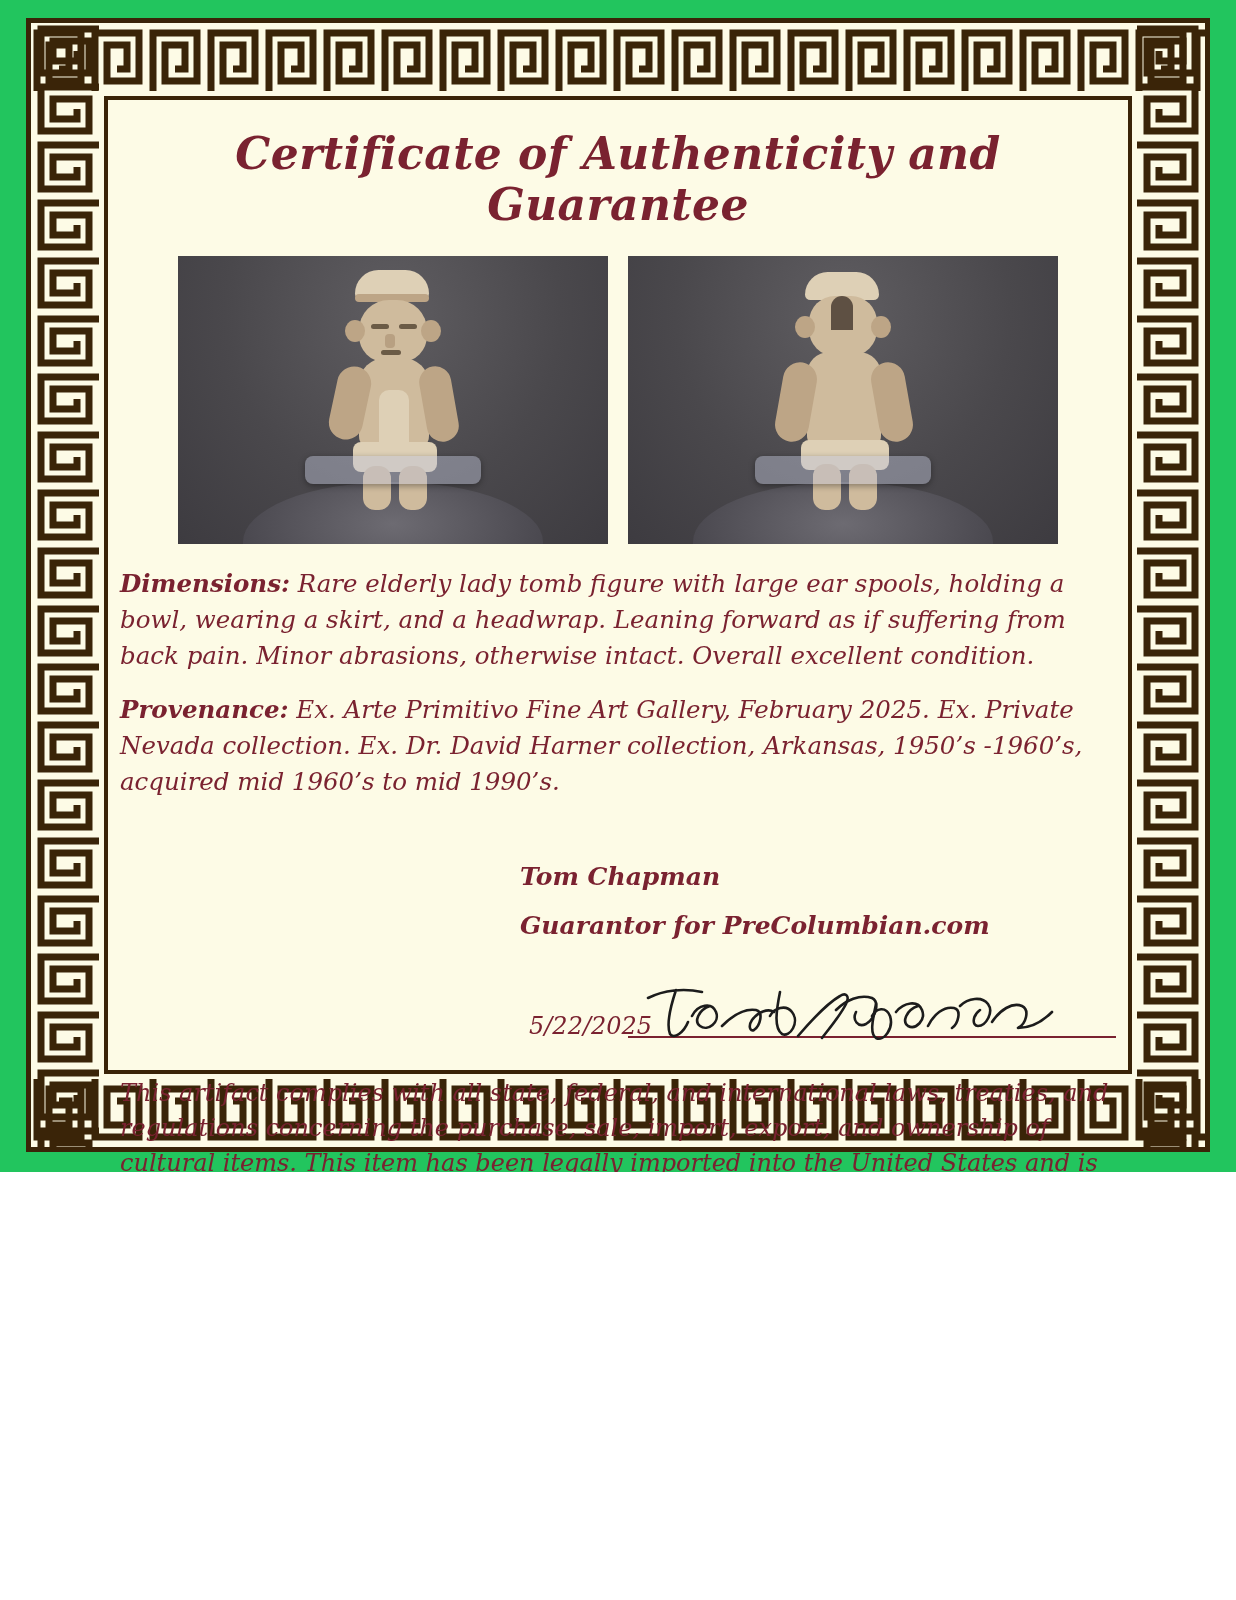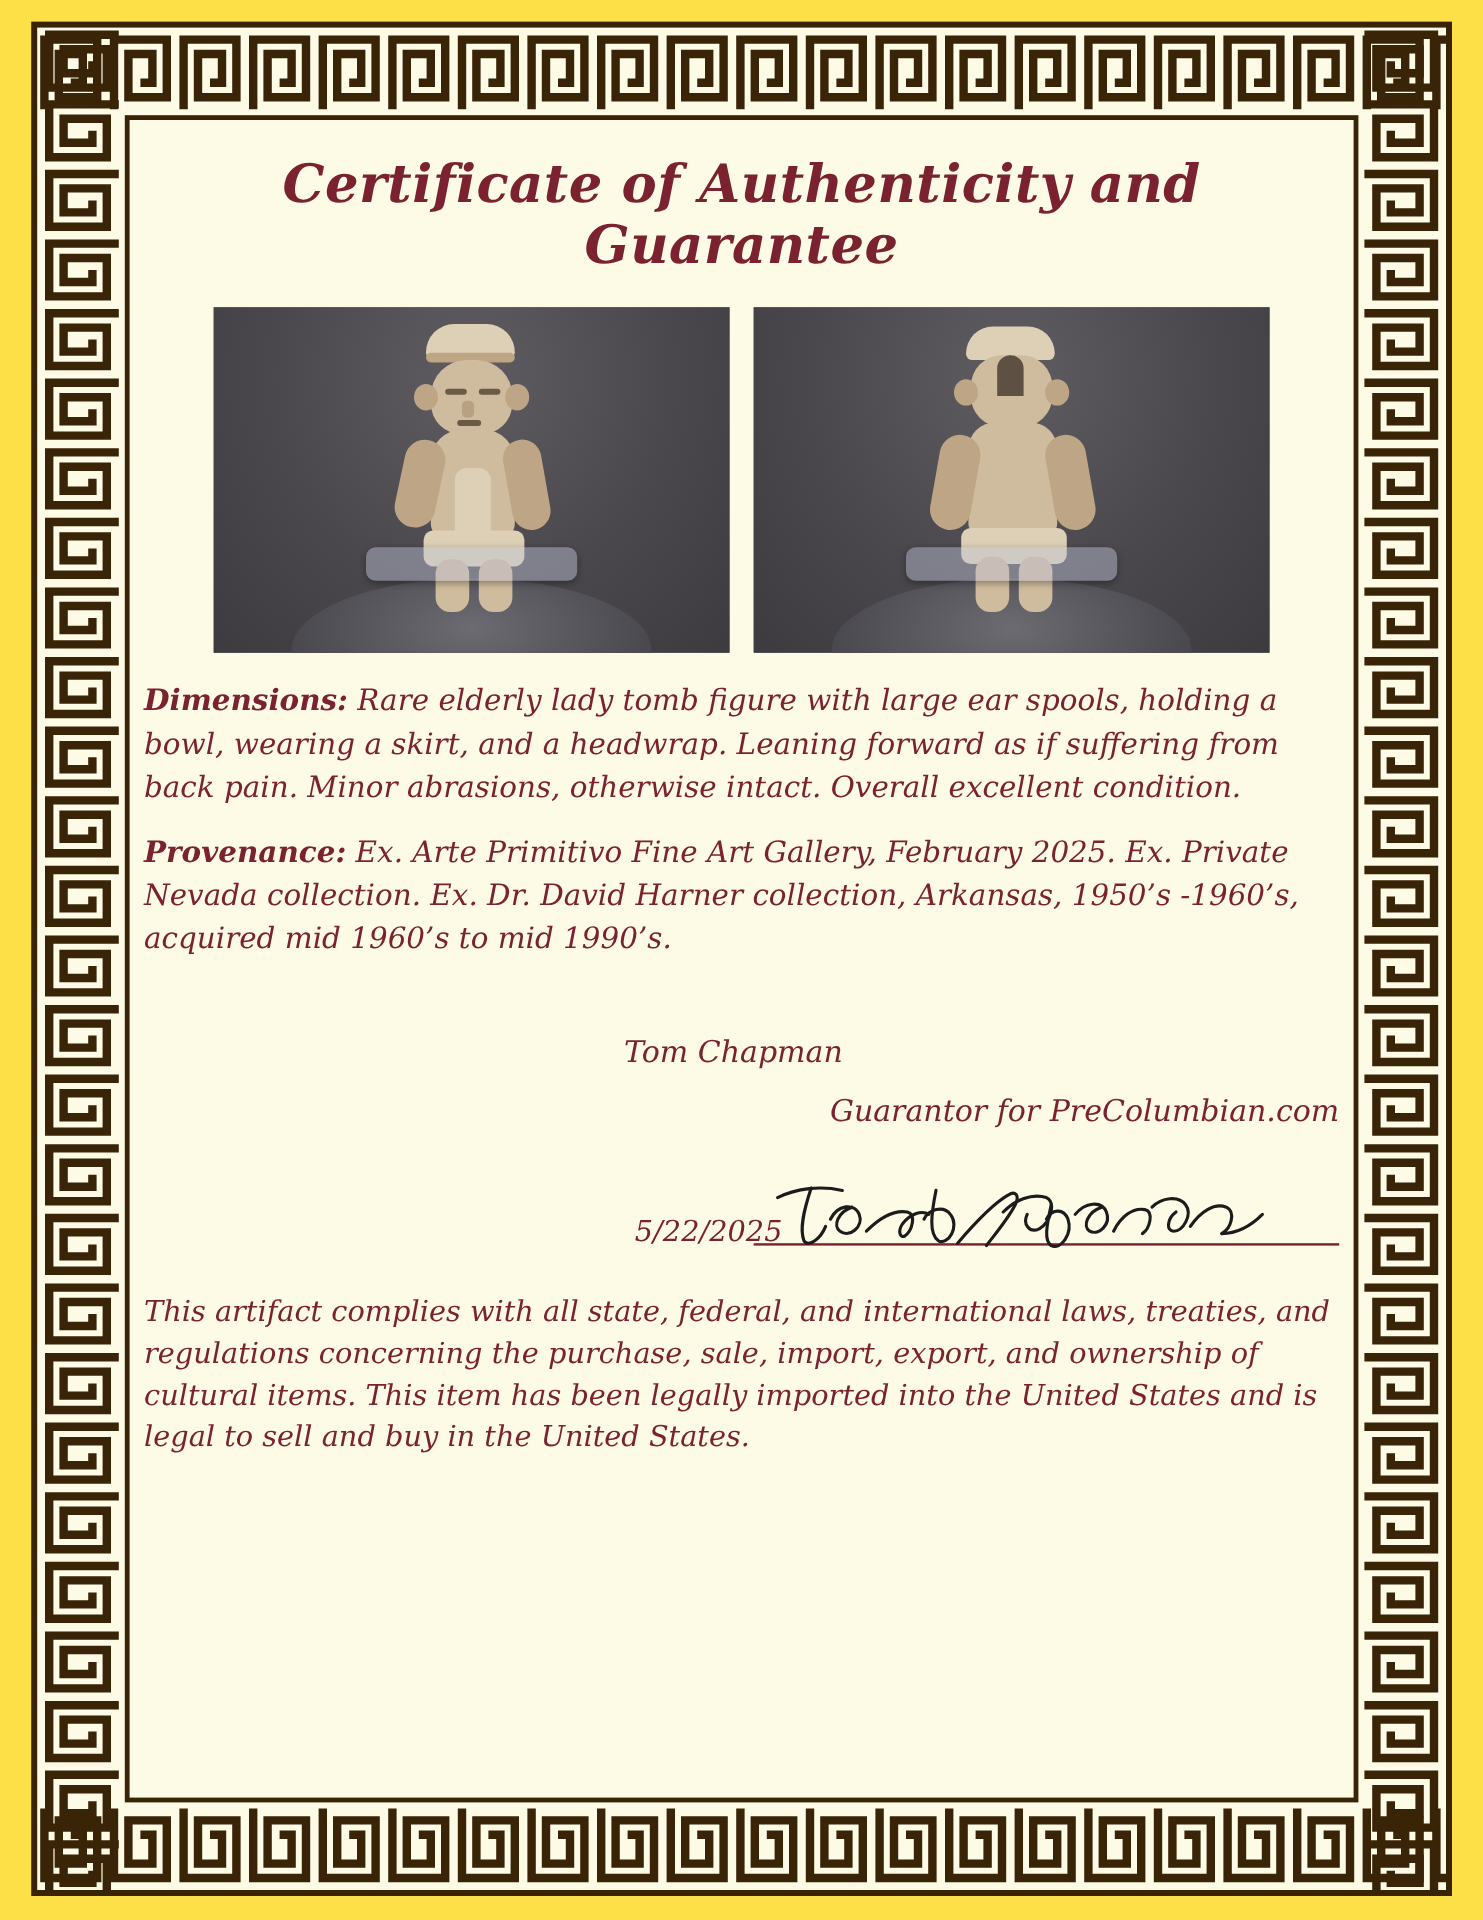--- a/index.html
+++ b/index.html
@@ -9,22 +9,22 @@
   }
   body {
     width: 1236px;
     height: 1600px;
     font-family: "Liberation Serif", serif;
   }
 
   .page {
     position: relative;
     width: 1236px;
-    height: 1600px;
-    background: #fde047;
+    height: 1172px;
+    background: #22c55e;
     overflow: hidden;
   }
 
   
   .border-frame {
     position: absolute;
     left: 26px;
     top: 18px;
     right: 26px;
     bottom: 20px;
@@ -150,25 +150,25 @@
     margin: 0 0 18px 0;
     font-family: "DejaVu Serif", serif;
   }
   .body-text .lbl { font-weight: bold; }
 
   .signer {
     margin: 62px 0 0 0;
     padding-left: 400px;
     font-size: 25px;
     font-style: italic;
-    font-weight: normal;
+    font-weight: bold;
     color: #7a2230;
     font-family: "DejaVu Serif", serif;
   }
-  .signer .role { margin-top: 20px; text-align: right; }
+  .signer .role { margin-top: 20px; }
 
   .sig-row {
     position: relative;
     margin-top: 42px;
     padding-left: 400px;
     height: 64px;
   }
   .sig-date {
     position: absolute;
     left: 409px;

